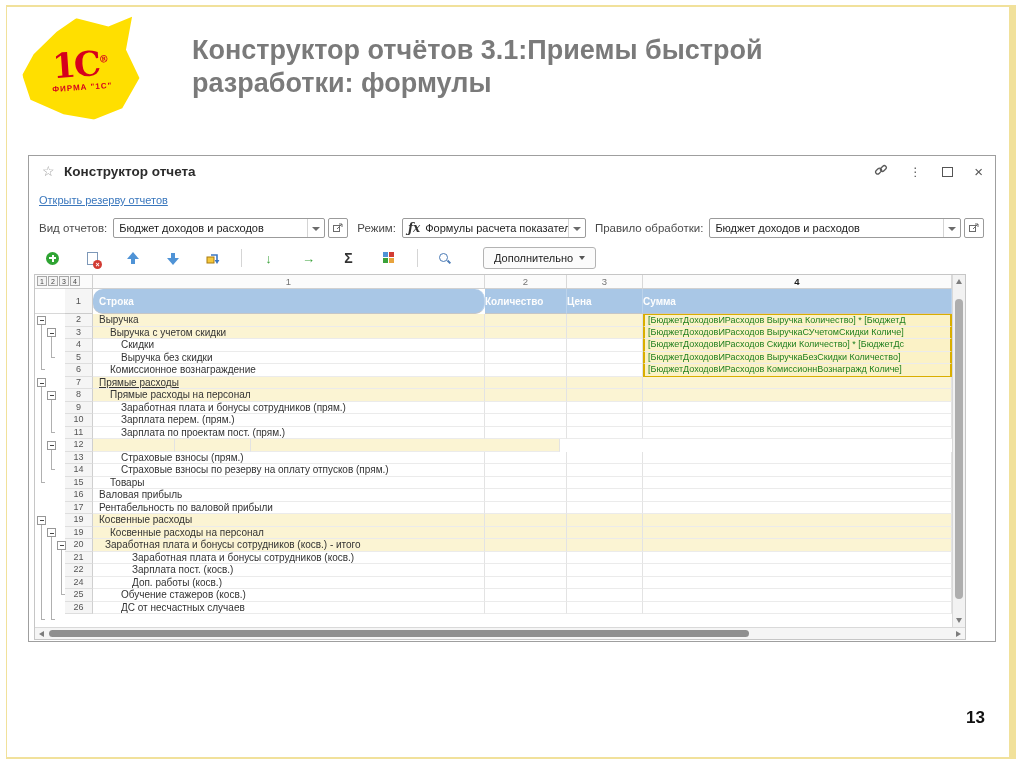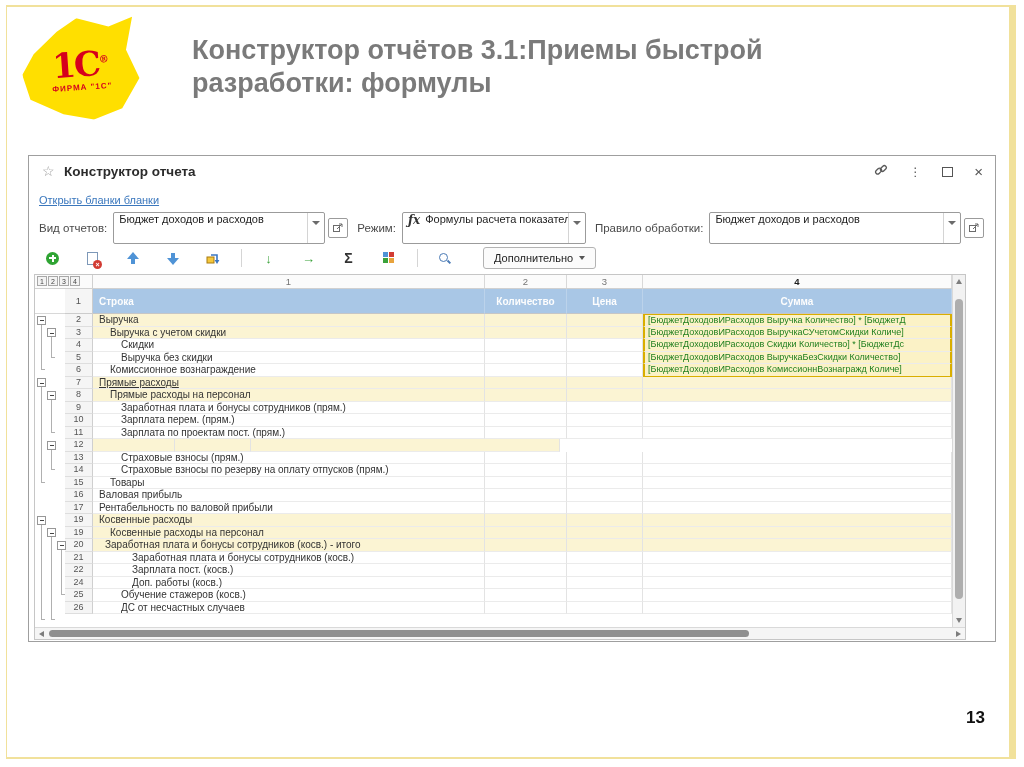--- a/index.html
+++ b/index.html
@@ -32,21 +32,21 @@
   .wicons{position:absolute;right:12px;top:7px;display:flex;align-items:center;gap:21px;color:#555;}
   .kebab{font-size:12px;line-height:14px;cursor:pointer;}
   .maxbox{width:9px;height:8px;border:1.5px solid #555;display:inline-block;cursor:pointer;}
   .xclose{font-size:15px;line-height:14px;cursor:pointer;}
 
   .link{position:absolute;left:10px;top:38px;color:#3a77bd;font-size:11px;text-decoration:underline;cursor:pointer;}
 
   
   .filters{position:absolute;left:10px;top:60px;right:8px;height:24px;display:flex;align-items:center;font-size:11.5px;color:#4a4a4a;}
   .flabel{margin-right:6px;white-space:nowrap;}
-  .combo{display:inline-flex;align-items:flex-start;height:32px;border:1px solid #9b9b9b;background:#fff;box-sizing:border-box;border-radius:2px;}
+  .combo{display:inline-flex;align-items:center;height:20px;border:1px solid #9b9b9b;background:#fff;box-sizing:border-box;border-radius:2px;}
   .cval{flex:1;padding:0 5px;font-size:11px;color:#1d1d1d;white-space:nowrap;overflow:hidden;}
   .carr{width:16px;align-self:stretch;border-left:1px solid #d4d4d4;position:relative;cursor:pointer;}
   .carr::after{content:"";position:absolute;left:4px;top:8px;border-left:4px solid transparent;border-right:4px solid transparent;border-top:4px solid #6b6b6b;}
   .w1{width:212px;}.w2{width:184px;}.w3{width:252px;}
   .fx{font-family:"DejaVu Serif",serif;font-style:italic;font-weight:bold;color:#333;font-size:12px;padding-left:5px;}
   .choosebtn{width:20px;height:20px;border:1px solid #9b9b9b;border-radius:2px;background:#fff;margin-left:3px;display:inline-flex;align-items:center;justify-content:center;cursor:pointer;box-sizing:border-box;}
   .ml{margin-left:9px;}
 
   
   .toolbar{position:absolute;left:10px;top:90px;height:24px;display:flex;align-items:center;}
@@ -80,21 +80,21 @@
   
   .grid{position:absolute;left:5px;top:118px;width:930px;height:364px;border:1px solid #c6c6c6;box-sizing:content-box;font-size:10px;color:#333;background:#fff;}
   .gtop{display:flex;height:14px;border-bottom:1px solid #d0d0d0;background:#fbfbfb;box-sizing:border-box;}
   .gcorner{width:58px;display:flex;gap:1px;padding:1px 0 0 2px;border-right:1px solid #d0d0d0;box-sizing:border-box;}
   .glvl{width:10px;height:10px;border:1px solid #a8a8a8;font-size:7px;line-height:9px;text-align:center;color:#444;background:#f3f3f3;box-sizing:border-box;cursor:pointer;}
   .gcoln{border-right:1px solid #d8d8d8;text-align:center;color:#757575;font-size:9.5px;line-height:13px;box-sizing:border-box;cursor:pointer;}
   .gcoln.sel{color:#1c1c1c;font-weight:bold;}
   .ghead{display:flex;height:25px;}
   .ghtree{width:30px;border-bottom:1px solid #d8d8d8;box-sizing:border-box;}
   .ghnum{width:28px;background:#f5f5f5;border-right:1px solid #cccccc;border-bottom:1px solid #cccccc;text-align:center;color:#555;font-size:9.5px;line-height:24px;box-sizing:border-box;}
-  .ghc{background:#a9c7e6;color:#fdfdfd;font-weight:bold;font-size:10px;line-height:25px;text-align:center;border-right:1px solid #bcd3eb;border-bottom:1px solid #c6c6c6;box-sizing:border-box;white-space:nowrap;overflow:hidden;cursor:pointer;}
+  .ghc{background:#a9c7e6;color:#fdfdfd;font-weight:bold;font-size:10px;line-height:25px;border-right:1px solid #bcd3eb;border-bottom:1px solid #c6c6c6;box-sizing:border-box;white-space:nowrap;overflow:hidden;cursor:pointer;}
   .ghc.first{text-align:left;padding-left:6px;}
   .grows{position:relative;}
   .grow{display:flex;height:12.5px;box-sizing:border-box;cursor:default;}
   .rtree{width:30px;position:relative;box-sizing:border-box;}
   .rnum{width:28px;background:#f5f5f5;border-right:1px solid #cfcfcf;border-bottom:1px solid #dedede;text-align:center;color:#555;font-size:9px;line-height:11.5px;box-sizing:border-box;}
   .rc{border-right:1px solid #e3e3e3;border-bottom:1px solid #ebebeb;box-sizing:border-box;white-space:nowrap;overflow:hidden;line-height:11.5px;}
   .rc1{width:392px;}
   .rc2{width:82px;}.rc3{width:76px;}.rc4{width:309px;}
   .yellow .rc{background:#fbf4d3;}
   .expb{position:absolute;top:1.5px;width:9px;height:9px;border:1px solid #979797;background:#fff;box-sizing:border-box;cursor:pointer;}
@@ -149,21 +149,21 @@
                 <rect x="7" y="4" width="7.5" height="4.6" rx="2.3" transform="rotate(-45 10.7 6.3)"></rect>
               </g>
             </svg>
         </span>
         <span class="kebab">⋮</span>
         <span class="maxbox"></span>
         <span class="xclose">×</span>
       </span>
     </div>
 
-    <a class="link">Открыть бланки бланки</a>
+    <a class="link">Открыть резерву отчетов</a>
 
     <div class="filters">
       <span class="flabel">Вид отчетов:</span>
       <span class="combo w1">
         <span class="cval">Бюджет доходов и расходов</span>
         <span class="carr"></span>
       </span>
       <span class="choosebtn">
         <svg width="12" height="12" viewBox="0 0 12 12">
             <rect x="1.5" y="3.5" width="6" height="6" fill="none" stroke="#6b6b6b"></rect>
@@ -249,21 +249,21 @@
             <span class="gcoln" style="width: 392px;">1</span>
             <span class="gcoln" style="width: 82px;">2</span>
             <span class="gcoln" style="width: 76px;">3</span>
             <span class="gcoln sel" style="width: 309px;">4</span>
           </div>
       </div>
       <div class="ghead">
         <div class="ghtree"></div>
         <div class="ghnum">1</div>
         <div style="display:flex">
-            <span class="ghc first" style="width: 392px;">Строка</span>
+            <span class="ghc first" style="width: 392px; border-radius: 10px;">Строка</span>
             <span class="ghc" style="width: 82px;">Количество</span>
             <span class="ghc" style="width: 76px;">Цена</span>
             <span class="ghc" style="width: 309px;">Сумма</span>
           </div>
       </div>
       <div class="grows">
           <div class="grow yellow">
             <div class="rtree">
               <span class="expb" style="left: 2px;"></span>
             </div>

